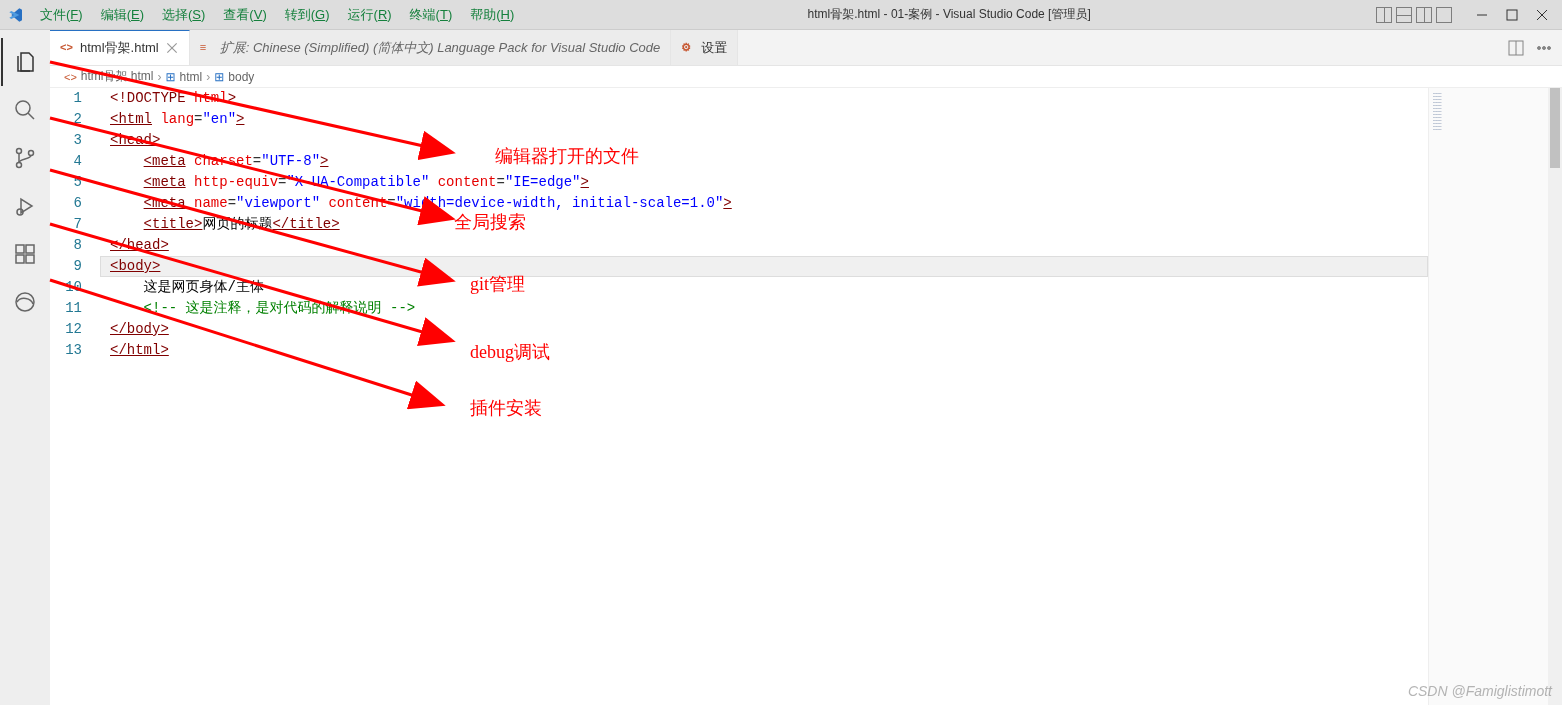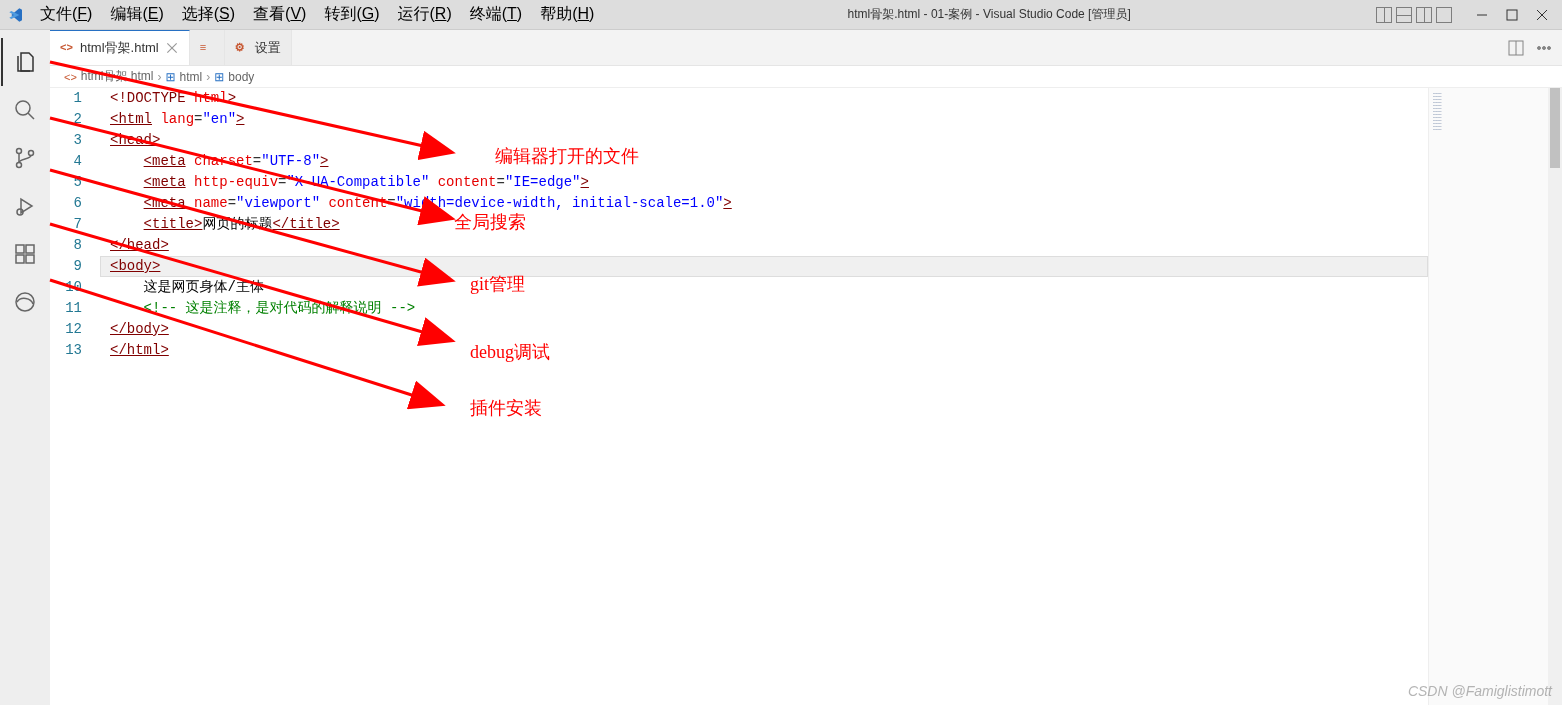--- a/index.html
+++ b/index.html
@@ -2,21 +2,21 @@
 <html><head>
 <meta charset="utf-8">
 <style>
 * { margin: 0; padding: 0; box-sizing: border-box; }
 body { font-family: "Segoe UI", "Microsoft YaHei", sans-serif; font-size: 13px; background: #fff; color: #333; overflow: hidden; width: 1562px; height: 705px; position: relative; }
 
 
 .title-bar { height: 30px; background: #ddd; border-bottom: 1px solid #ccc; display: flex; align-items: center; padding: 0 8px; }
 .vscode-logo { width: 16px; height: 16px; margin-right: 8px; }
 .menu-items { display: flex; gap: 2px; }
-.menu-item { padding: 4px 8px; cursor: pointer; font-size: 16px; color: #000000; }
+.menu-item { padding: 4px 8px; cursor: pointer; font-size: 13px; color: #15803d; }
 .menu-item .accel { text-decoration: underline; }
 .title-text { flex: 1; text-align: center; font-size: 12px; color: #333; }
 .window-controls { display: flex; gap: 18px; align-items: center; padding-right: 6px; }
 .layout-controls { display: flex; gap: 4px; margin-right: 24px; }
 .layout-btn { width: 16px; height: 16px; border: 1.5px solid #555; opacity: 0.7; }
 .layout-btn.split-v::after { content:''; display:block; width:50%; height:100%; border-right:1.5px solid #555; }
 .layout-btn.split-h::after { content:''; display:block; height:50%; width:100%; border-bottom:1.5px solid #555; }
 .win-btn { width: 12px; height: 12px; stroke: #333; }
 
 
@@ -172,20 +172,21 @@
           <div class="tab active">
             <span class="tab-icon">&lt;&gt;</span>
             <span>html骨架.html</span>
             <svg class="tab-close" viewBox="0 0 12 12">
               <line x1="2" y1="2" x2="10" y2="10" stroke="#555"></line>
               <line x1="10" y1="2" x2="2" y2="10" stroke="#555"></line>
             </svg>
           </div>
           <div class="tab italic">
             <span class="tab-icon">≡</span>
+            <span>扩展: Chinese (Simplified) (简体中文) Language Pack for Visual Studio Code</span>
           </div>
           <div class="tab">
             <span class="tab-icon">⚙</span>
             <span>设置</span>
           </div>
         </div>
       <div class="tabs-spacer"></div>
       <div class="tab-actions">
         <svg class="tab-action-icon" viewBox="0 0 16 16" fill="none">
             <rect x="1" y="1" width="14" height="14"></rect>

